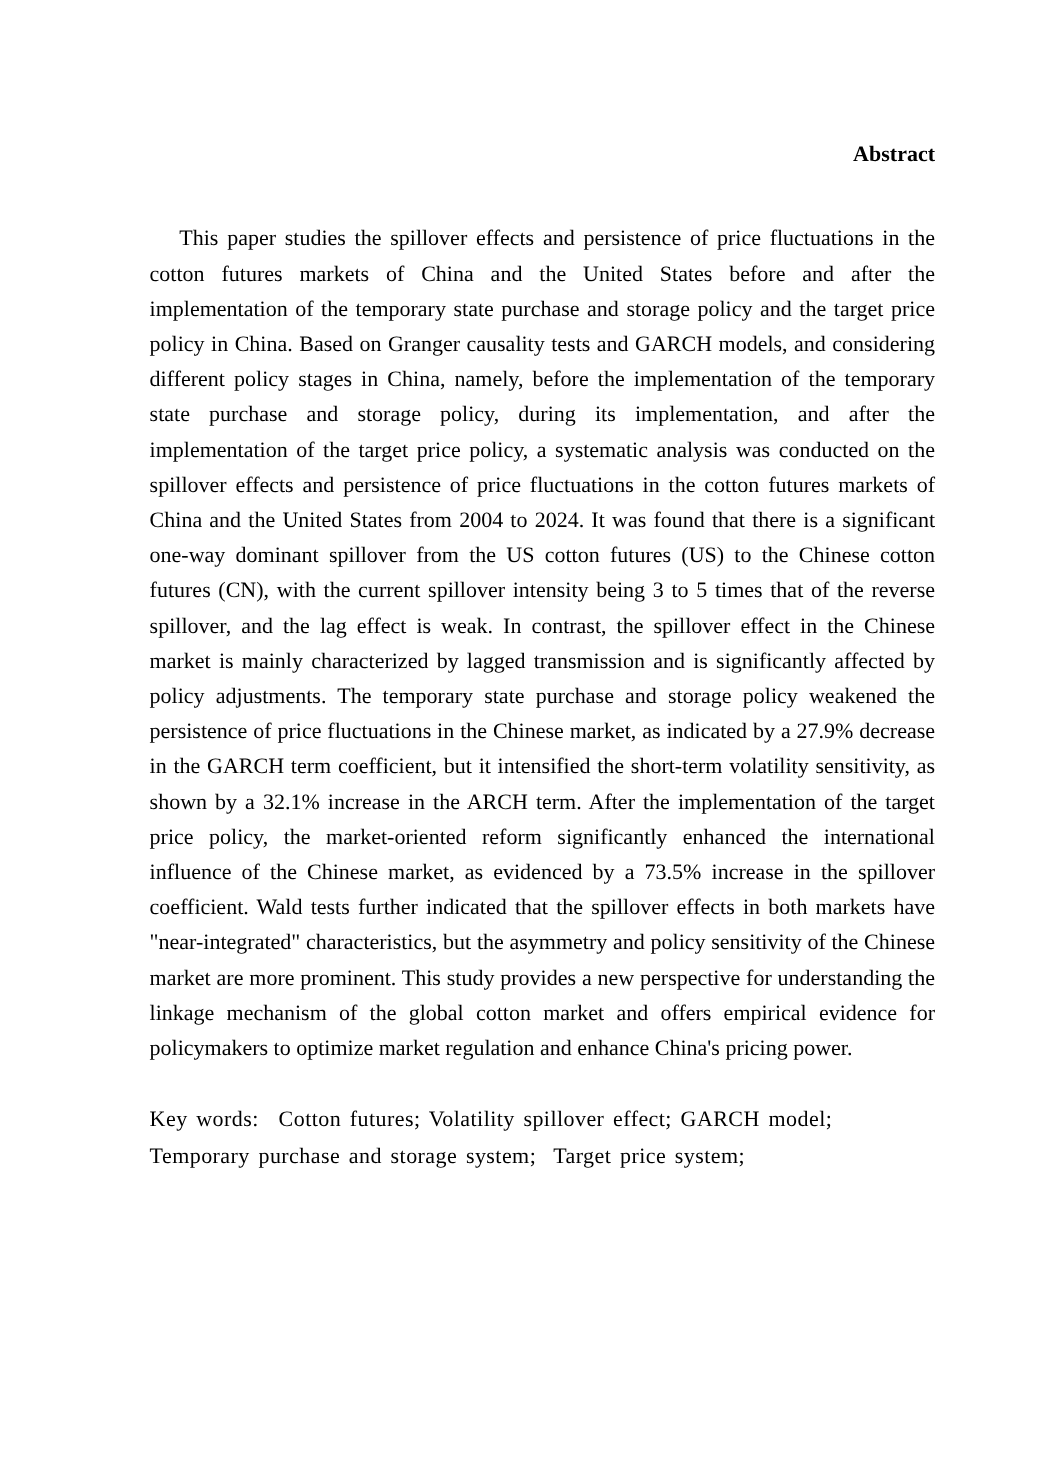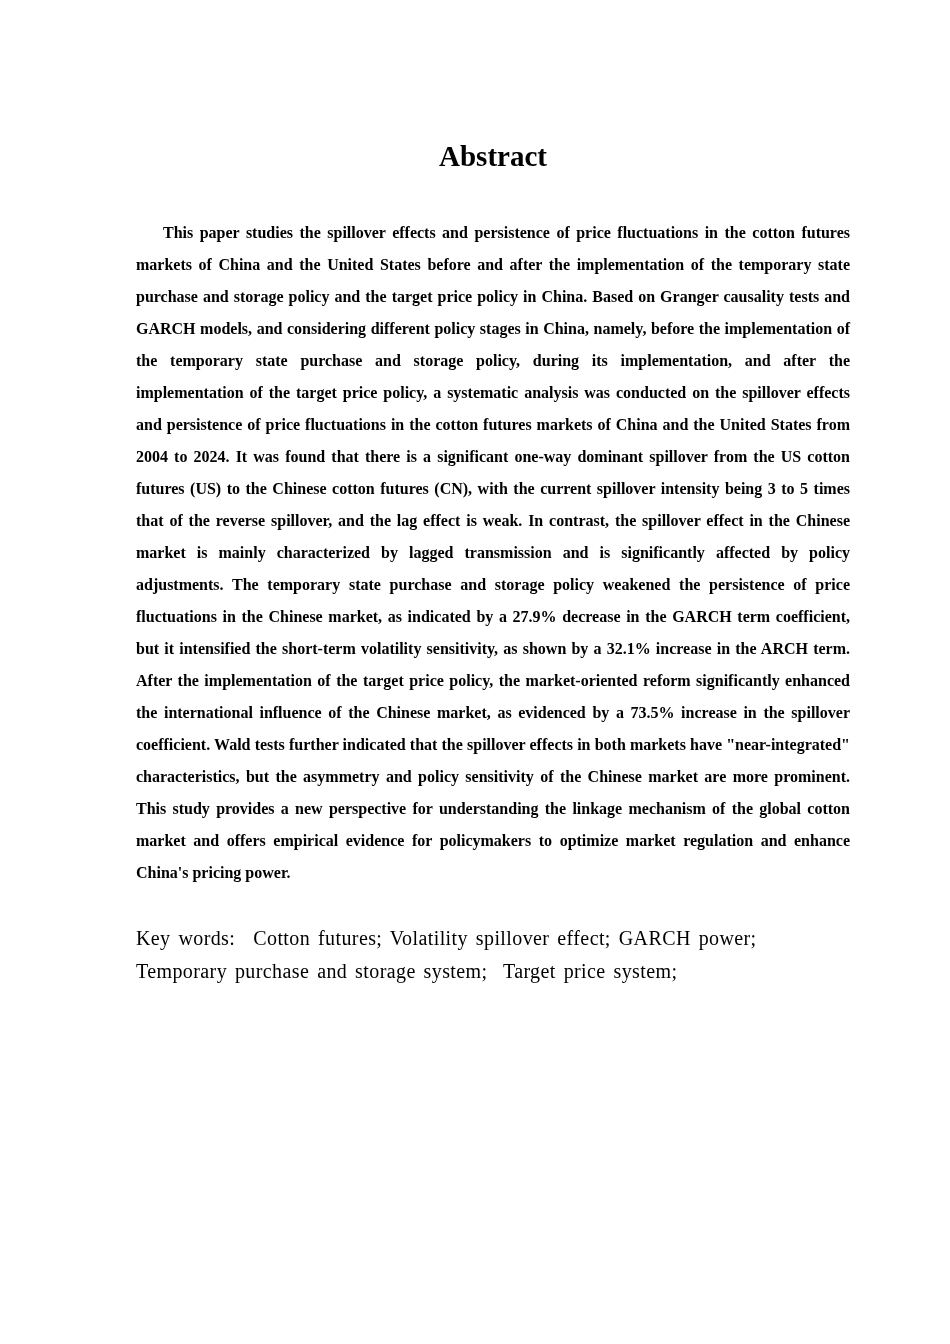--- a/index.html
+++ b/index.html
@@ -15,34 +15,33 @@
     color: #000000;
     overflow: hidden;
   }
   .page {
     width: 950px;
     min-height: 1344px;
     padding: 126px 100px 40px 136px;
     background: #ffffff;
   }
   .title {
-    margin: 16px;
-    text-align: center;
-    font-size: 29px;
+    margin: 0;
+    text-align: right;
+    font-size: 20px;
     font-weight: bold;
     line-height: 28px;
     font-family: "Liberation Serif", "DejaVu Serif", serif;
   }
   .abstract {
     margin: 47px 0 0 0;
-    font-size: 16px;
+    font-size: 20px;
     line-height: 32px;
     text-align: justify;
     text-indent: 27px;
-    font-weight: bold;
   }
   .keywords {
     margin: 33px 0 0 0;
     font-size: 20px;
     line-height: 33px;
     letter-spacing: 0.4px;
     word-spacing: 2.5px;
     text-align: left;
   }
   .kw-label {
@@ -55,15 +54,15 @@
 </style>
 </head>
 <body>
 
 <div class="page">
   <h1 class="title">Abstract</h1>
 
   <p class="abstract">This paper studies the spillover effects and persistence of price fluctuations in the cotton futures markets of China and the United States before and after the implementation of the temporary state purchase and storage policy and the target price policy in China. Based on Granger causality tests and GARCH models, and considering different policy stages in China, namely, before the implementation of the temporary state purchase and storage policy, during its implementation, and after the implementation of the target price policy, a systematic analysis was conducted on the spillover effects and persistence of price fluctuations in the cotton futures markets of China and the United States from 2004 to 2024. It was found that there is a significant one-way dominant spillover from the US cotton futures (US) to the Chinese cotton futures (CN), with the current spillover intensity being 3 to 5 times that of the reverse spillover, and the lag effect is weak. In contrast, the spillover effect in the Chinese market is mainly characterized by lagged transmission and is significantly affected by policy adjustments. The temporary state purchase and storage policy weakened the persistence of price fluctuations in the Chinese market, as indicated by a 27.9% decrease in the GARCH term coefficient, but it intensified the short-term volatility sensitivity, as shown by a 32.1% increase in the ARCH term. After the implementation of the target price policy, the market-oriented reform significantly enhanced the international influence of the Chinese market, as evidenced by a 73.5% increase in the spillover coefficient. Wald tests further indicated that the spillover effects in both markets have "near-integrated" characteristics, but the asymmetry and policy sensitivity of the Chinese market are more prominent. This study provides a new perspective for understanding the linkage mechanism of the global cotton market and offers empirical evidence for policymakers to optimize market regulation and enhance China's pricing power.</p>
 
   <p class="keywords">
-    <span class="kw-label">Key words:</span><span class="kw-text">Cotton futures; Volatility spillover effect; GARCH power; Temporary purchase and storage system;  Target price system;</span>
+    <span class="kw-label">Key words:</span><span class="kw-text">Cotton futures; Volatility spillover effect; GARCH model; Temporary purchase and storage system;  Target price system;</span>
   </p>
 </div>
 
 </body></html>

